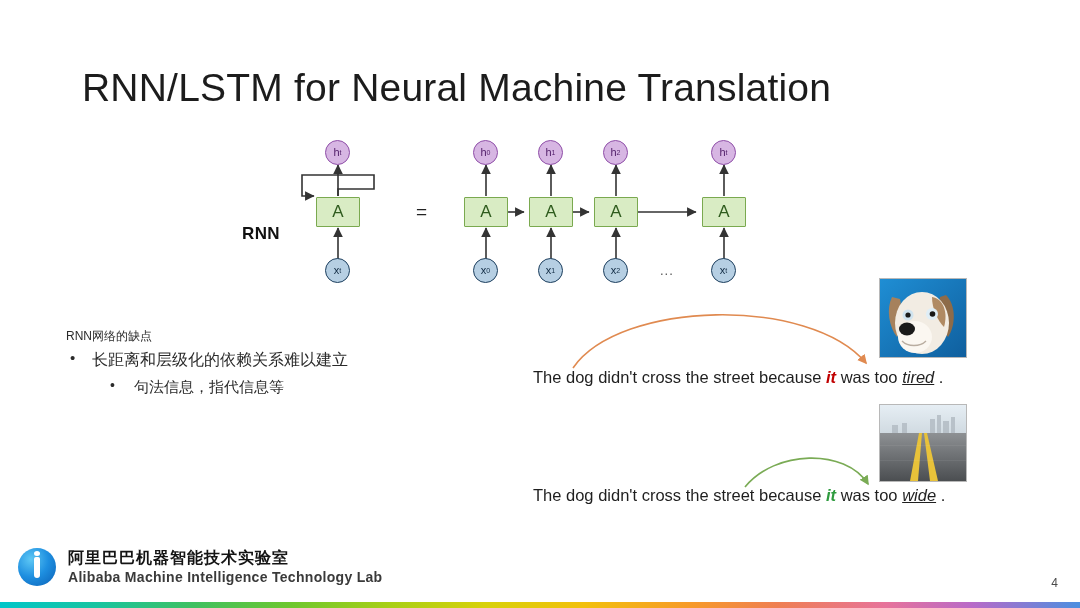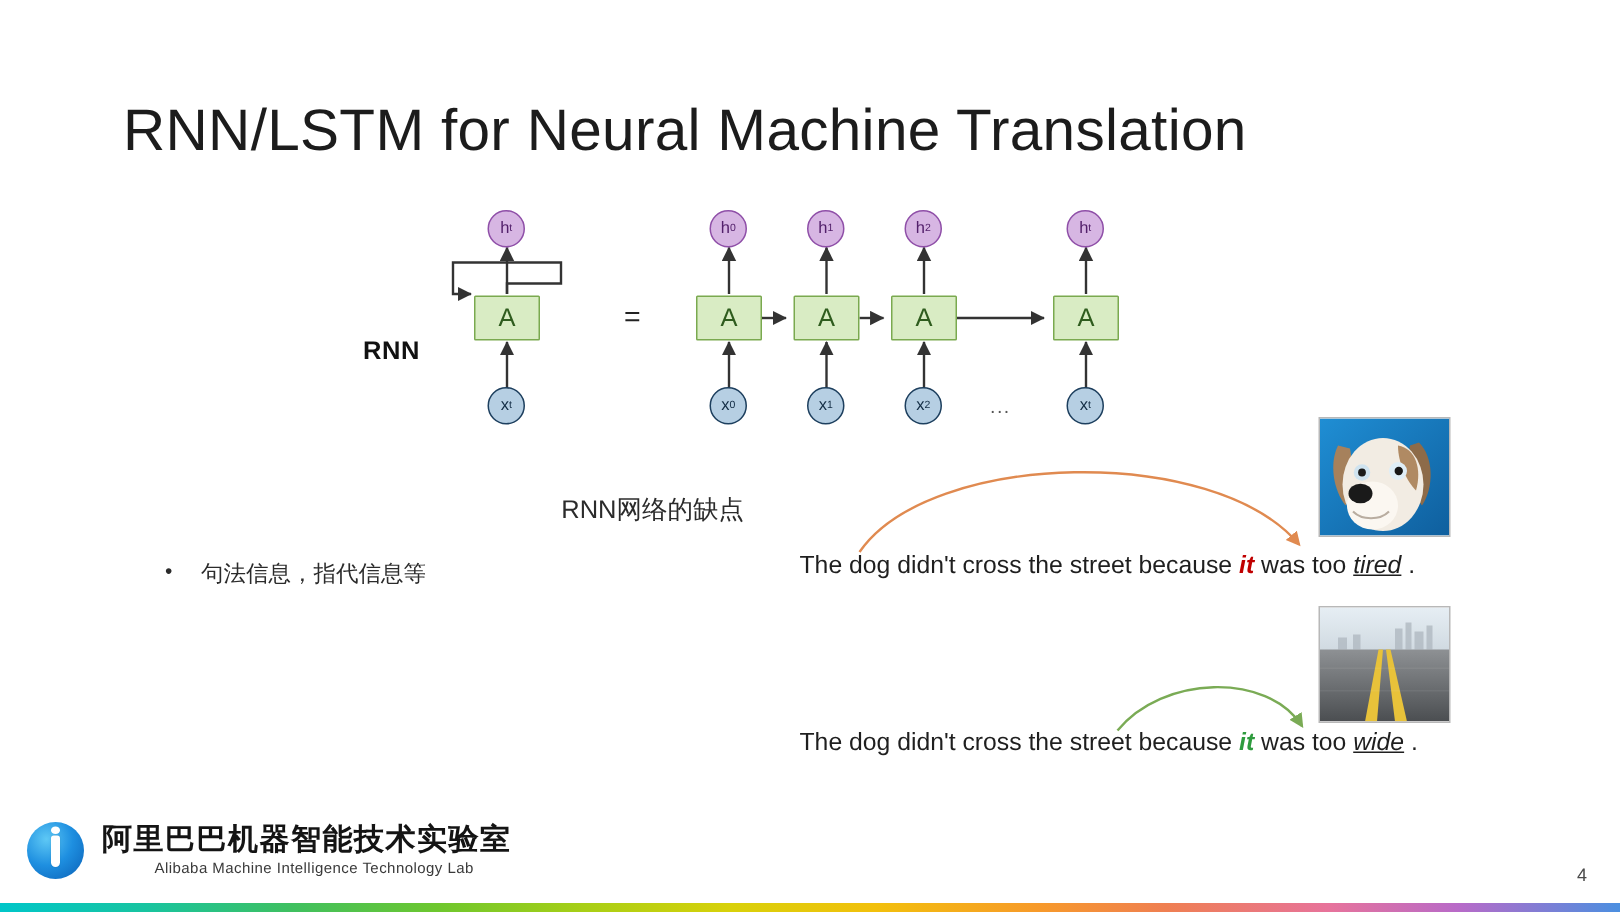--- a/index.html
+++ b/index.html
@@ -105,23 +105,22 @@
 
   
   .bullets {
     position: absolute;
     left: 66px;
     top: 328px;
     width: 430px;
     color: #2b2b2b;
   }
   .b-head {
-    font-size: 17px;
-    margin-bottom: 22px;
-    text-align: right;
+    font-size: 12px;
+    margin-bottom: 5px;
   }
   .b-l1 {
     font-size: 16px;
     padding-left: 26px;
     position: relative;
     margin-bottom: 7px;
   }
   .b-l1::before {
     content: "•";
     position: absolute;
@@ -219,32 +218,31 @@
     left: 16px;
     top: 3px;
     width: 6px;
     height: 5px;
     background: #ffffff;
     border-radius: 50%;
     z-index: 2;
   }
   .logo-text { margin-left: 12px; line-height: 1.15; }
   .logo-cn {
-    font-size: 20px;
+    font-size: 16px;
     font-weight: bold;
     color: #141414;
     letter-spacing: 1px;
   }
   .logo-en {
-    font-size: 10px;
-    font-weight: normal;
+    font-size: 14px;
+    font-weight: bold;
     color: #3a3a3a;
     letter-spacing: 0.3px;
     margin-top: 2px;
-    margin-left: 35px;
   }
   .page-num {
     position: absolute;
     right: 22px;
     bottom: 18px;
     font-size: 12px;
     color: #4a4a4a;
   }
   .rainbow-bar {
     position: absolute;
@@ -346,20 +344,21 @@
     </div>
     <div class="cell" style="left:474px; top:54px;">A</div>
     <div class="node node-x" style="left:483px; top:115px;">
       <span>x</span>
         <sub>t</sub>
     </div>
   </div>
 
   <div class="bullets">
     <div class="b-head">RNN网络的缺点</div>
+    <div class="b-l1">长距离和层级化的依赖关系难以建立</div>
     <div class="b-l2 last">句法信息，指代信息等</div>
   </div>
 
   <svg class="arcs">
     <defs>
       <marker id="orangeHead" markerWidth="8" markerHeight="8" refX="5" refY="3" orient="auto">
         <path d="M0,0 L6,3 L0,6 z" fill="#e08a50"></path>
       </marker>
       <marker id="greenHead" markerWidth="8" markerHeight="8" refX="5" refY="3" orient="auto">
         <path d="M0,0 L6,3 L0,6 z" fill="#7aab55"></path>

